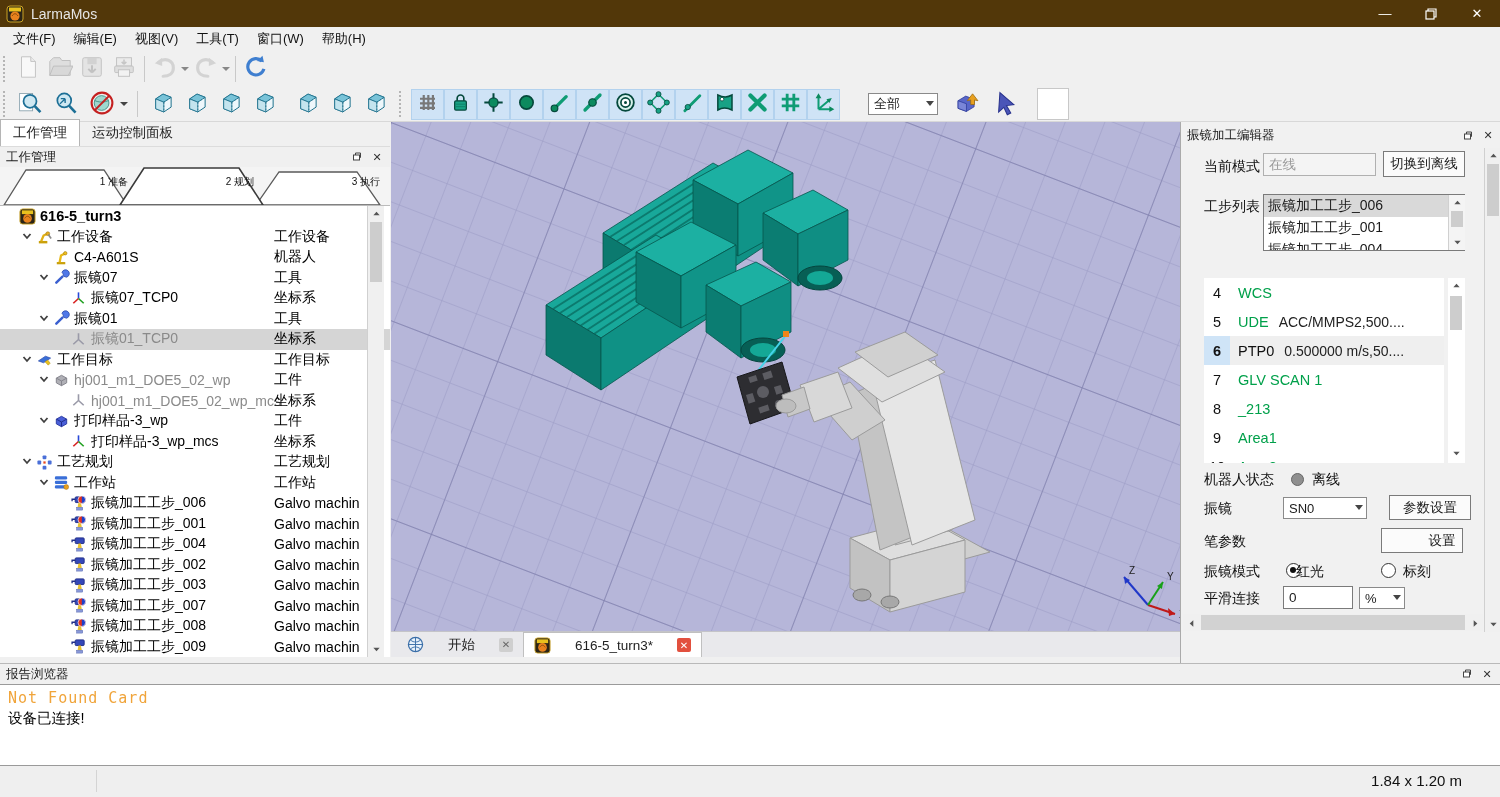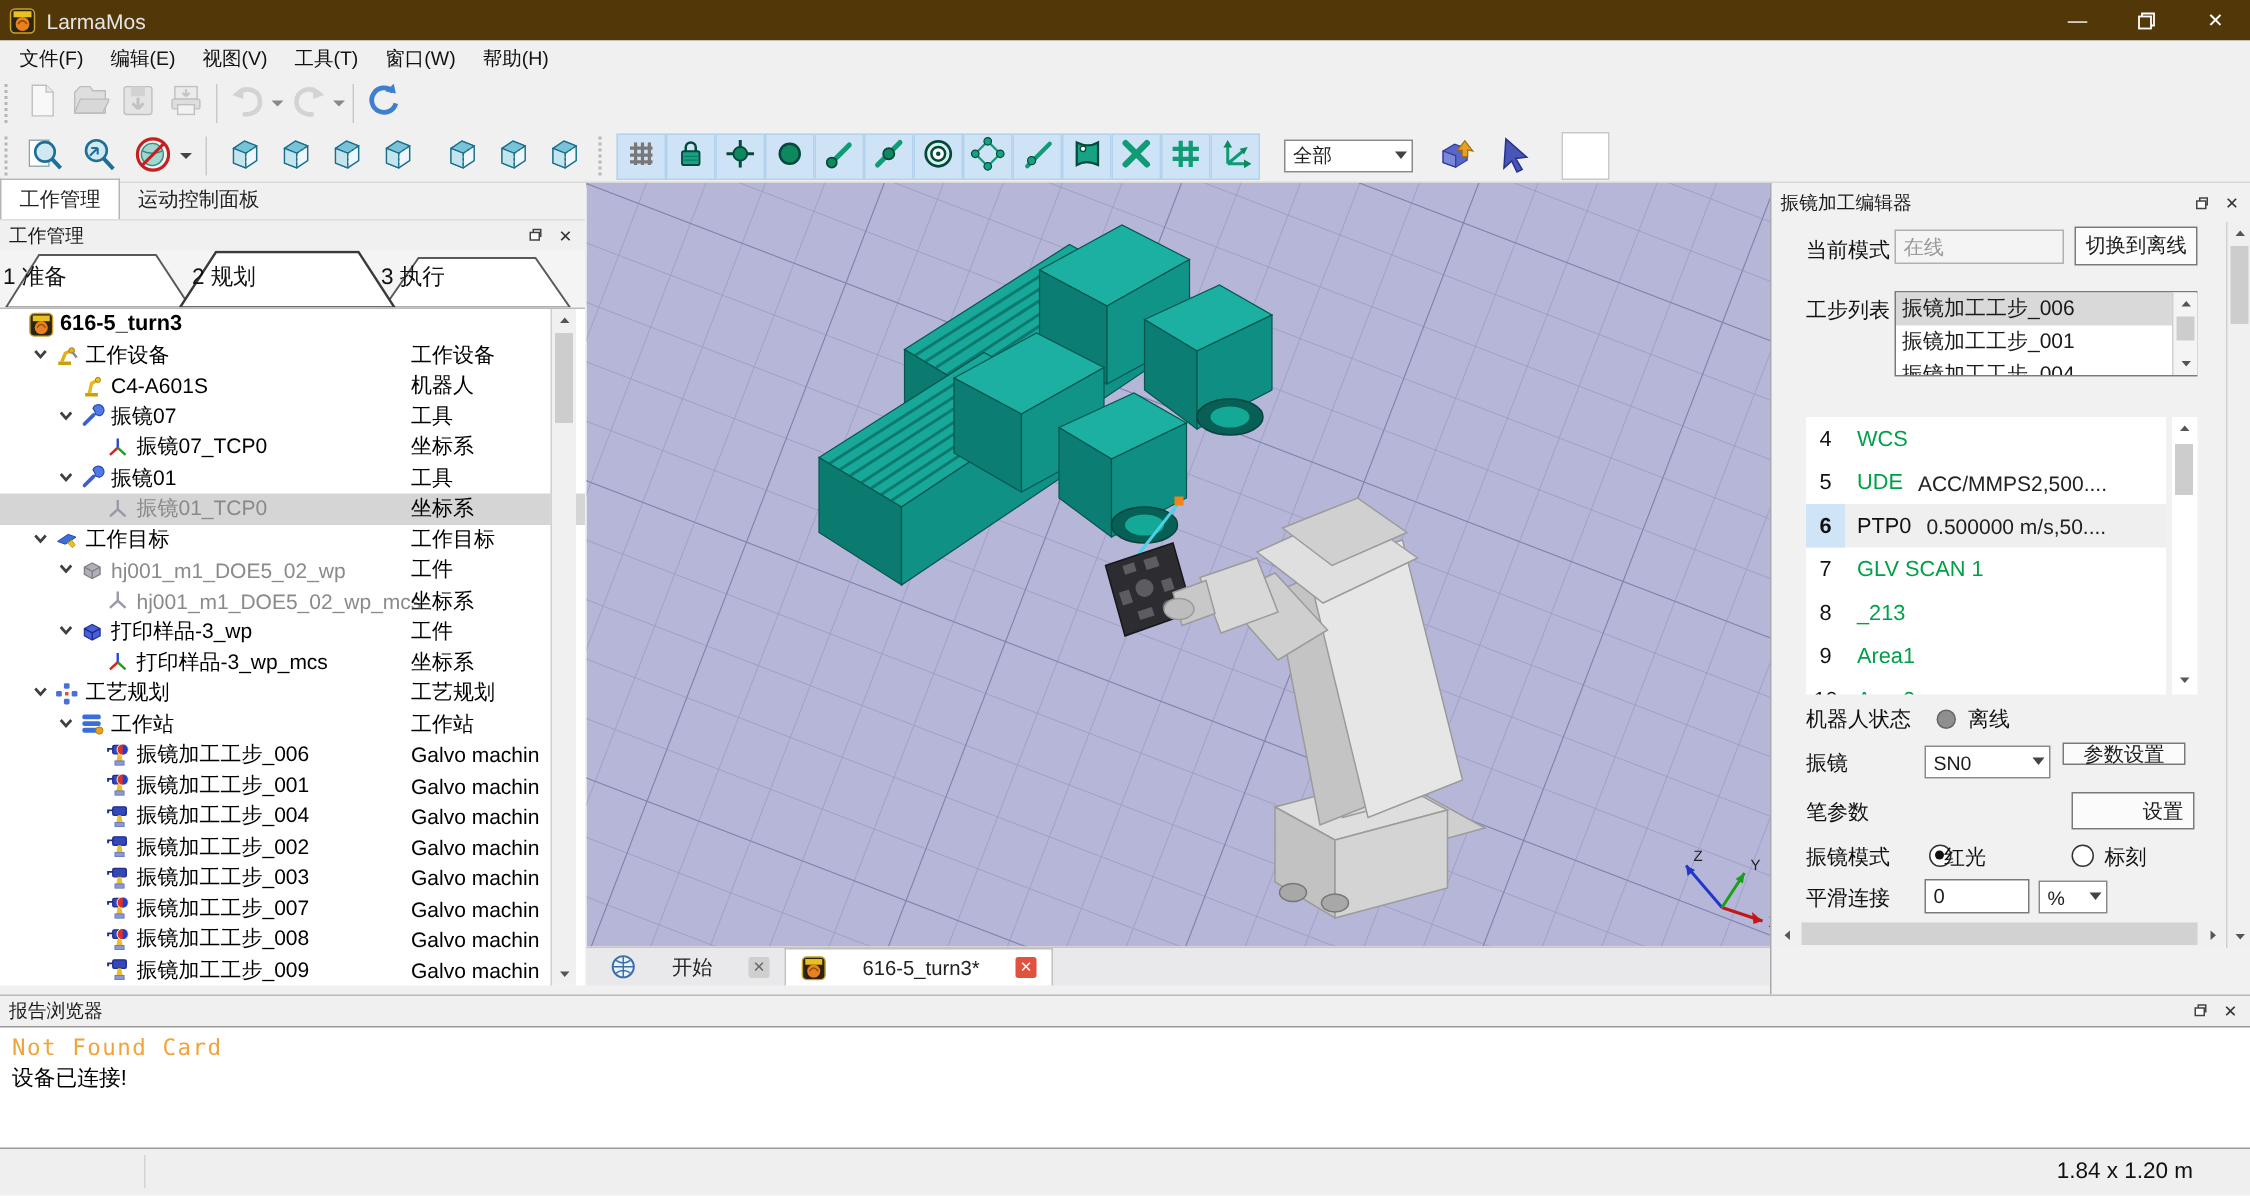--- a/index.html
+++ b/index.html
@@ -33,21 +33,21 @@
   .toolsel { width:32px; height:32px; background:#fff; border:1px solid #c8c8c8; display:flex; align-items:center; justify-content:center; }
 
   
   .ldock-tabs { position:absolute; left:0; top:122px; width:390px; height:24px; display:flex; align-items:flex-end; }
   .dtab { padding:4px 12px 4px 12px; font-size:13.5px; color:#222; }
   .dtab.on { background:#fff; border:1px solid #b5b5b5; border-bottom:none; }
   .lpanel-head { position:absolute; left:0; top:146px; width:390px; height:21px; background:#f0f0f0; border-top:1px solid #dcdcdc; display:flex; align-items:center; padding:0 6px; font-size:12.5px; }
   .headbtns { margin-left:auto; display:flex; gap:6px; align-items:center; }
   .hbtn { width:14px; height:14px; display:flex; align-items:center; justify-content:center; color:#333; font-size:11px; }
   .stagetabs { position:absolute; left:0; top:167px; width:390px; height:38px; background:#f4f4f4; }
-  .stagelabel { position:absolute; top:8px; width:126px; text-align:left; font-size:15px; color:#111; }
+  .stagelabel { position:absolute; top:8px; width:126px; text-align:right; font-size:10px; color:#111; }
   .treewrap { position:absolute; left:0; top:205px; width:390px; height:452px; background:#fff; border-top:1px solid #bbb; overflow:hidden; }
   .trow { position:relative; height:20.5px; display:flex; align-items:center; white-space:nowrap; }
   .trow.sel { background:#d5d5d5; }
   .chev { width:14px; height:14px; flex:0 0 14px; margin-right:1px; }
   .chev svg { width:12px; height:12px; }
   .ticon { width:17px; height:17px; flex:0 0 17px; margin-right:4px; }
   .ticon svg { width:17px; height:17px; }
   .tname { font-size:14px; color:#000; }
   .tname.b { font-weight:bold; font-size:14.5px; }
   .tname.dim { color:#8a8a8a; }
@@ -352,21 +352,21 @@
         <span><svg viewBox="0 0 30 30">
             <path d="M11 4.5v21M19 4.5v21M4.5 11h21M4.5 19h21" stroke="#0f9c74" stroke-width="3.4"></path>
           </svg></span>
       </div>
       <div class="snapcell">
         <span><svg viewBox="0 0 30 30">
             <path d="M9 23 V9 M9 23 H23 M9 23 L21 13" stroke="#0f9c74" stroke-width="2.4" fill="none"></path>
             <path d="M9 4l-3.5 6h7z M28 23l-6-3.5v7z M25 9.5l-6.5 1.5 3.5 4.5z" fill="#0c8a5e"></path>
           </svg></span>
       </div>
-      <div class="combo" style="width: 86px; margin-left: 16px;">
+      <div class="combo" style="width: 70px; margin-left: 28px;">
         <span>全部</span>
         <span class="cc"></span>
       </div>
       <div class="tbtn" style="width: 36px; height: 34px; margin-left: 12px;">
         <span><svg viewBox="0 0 34 30">
             <path d="M4 12 L14 6 L25 10 L25 20 L15 26 L4 22 Z" fill="#5866c8" stroke="#2c3a9a"></path>
             <path d="M4 12 L15 16 L15 26 L4 22 Z" fill="#7a86d8" stroke="#2c3a9a"></path>
             <path d="M23 3 l7 9 -4.5-1 0 6 -5 0 0-6 -4.5 1 z" fill="#e8a020" stroke="#9a6a10"></path>
           </svg></span>
       </div>
@@ -895,21 +895,21 @@
 
     <span class="rlabel" style="left:23px; top:349px;">机器人状态</span>
     <span style="position:absolute; left:110px; top:351px; width:13px; height:13px; border-radius:50%; background:#8f8f8f; border:1px solid #666;"></span>
     <span class="rlabel" style="left:131px; top:349px;">离线</span>
 
     <span class="rlabel" style="left:23px; top:378px;">振镜</span>
     <div class="combo" style="position:absolute; left:102px; top:375px; width:84px;">
       <span>SN0</span>
         <span class="cc"></span>
     </div>
-    <div class="rbtn" style="left:194px; top:373px; width:82px; height:15px;">参数设置</div>
+    <div class="rbtn" style="left:208px; top:373px; width:82px; height:25px;">参数设置</div>
 
     <span class="rlabel" style="left:23px; top:411px;">笔参数</span>
     <div class="rbtn" style="left:200px; top:406px; width:82px; height:25px;padding-left:40px;">设置</div>
 
     <span class="rlabel" style="left:23px; top:441px;">振镜模式</span>
     <span class="radio on" style="left:105px; top:441px;"></span>
     <span class="rlabel" style="left:115px; top:441px;">红光</span>
     <span class="radio" style="left:200px; top:441px;"></span>
     <span class="rlabel" style="left:222px; top:441px;">标刻</span>
 

